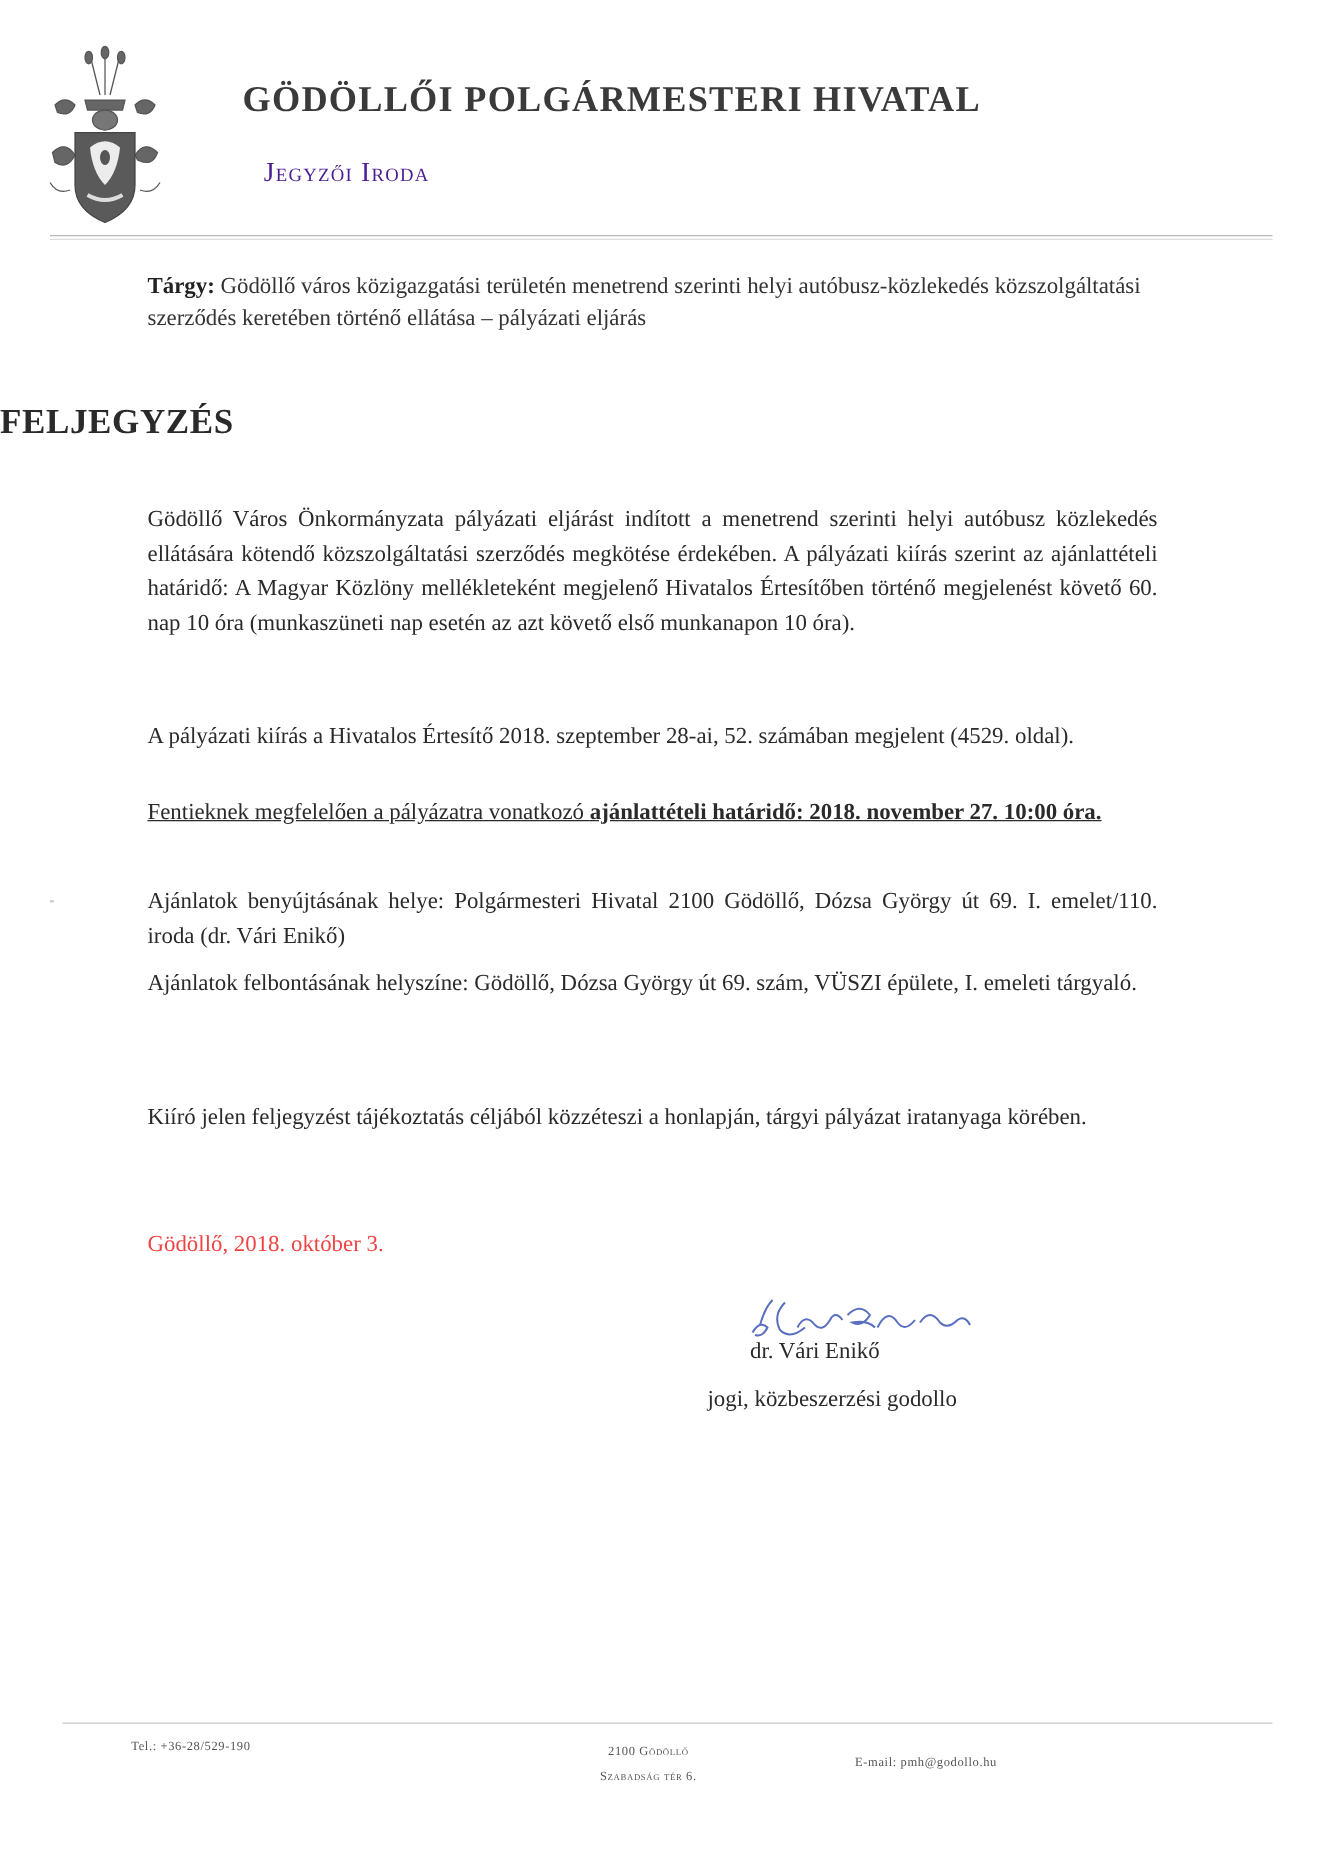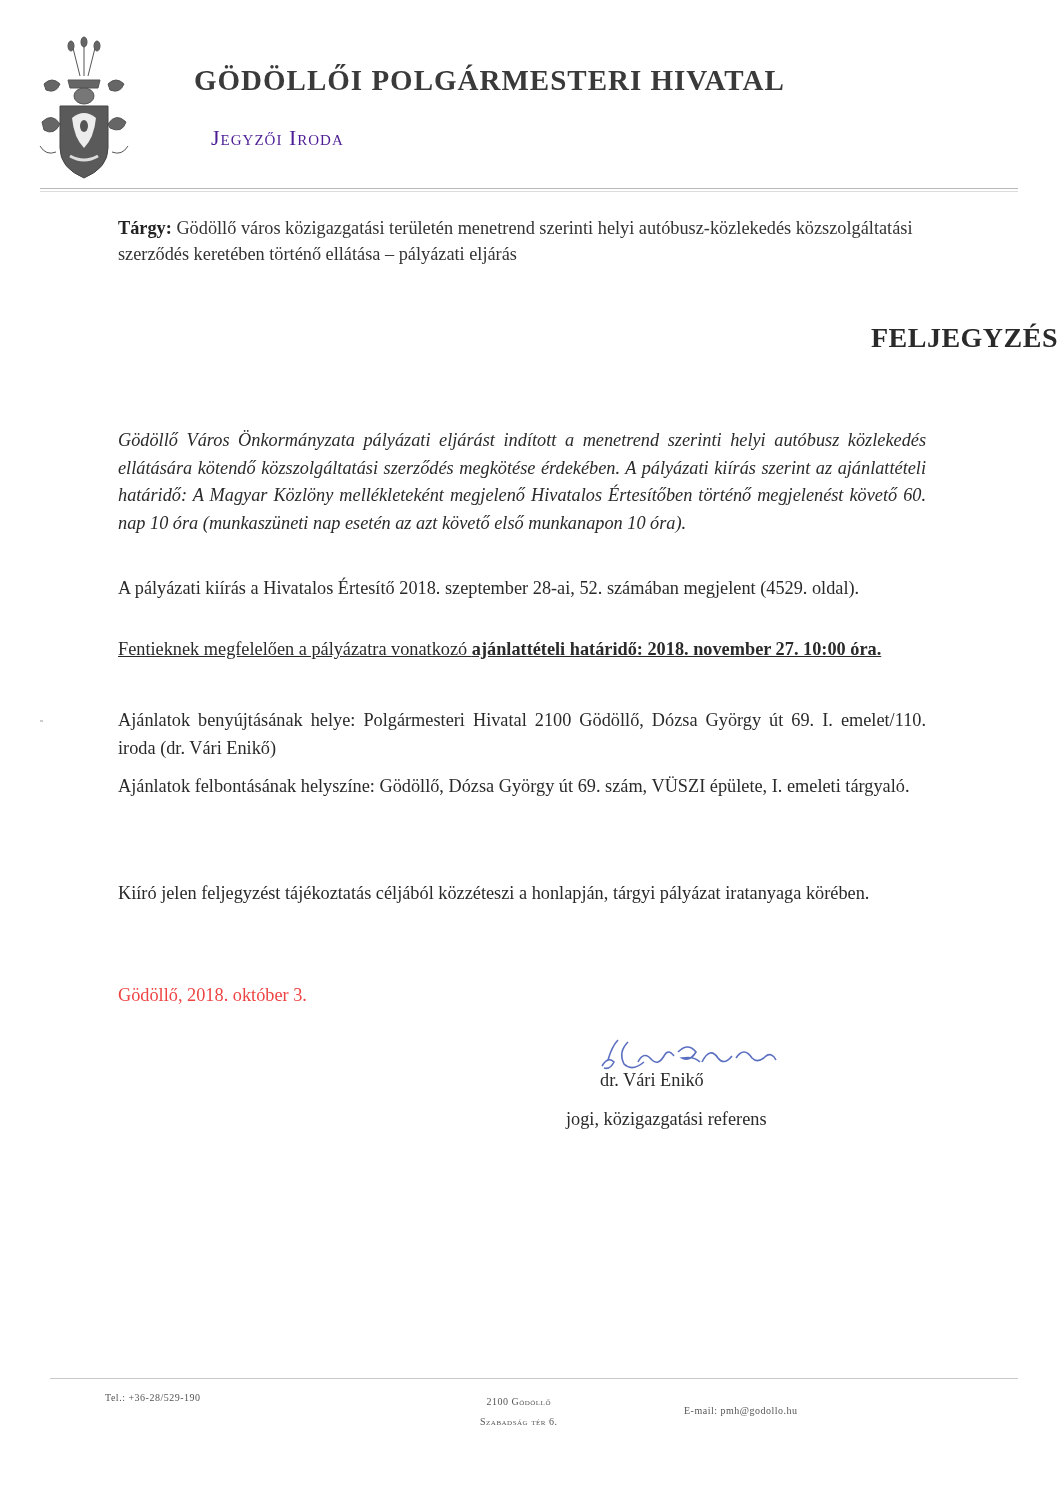--- a/index.html
+++ b/index.html
@@ -4,23 +4,23 @@
 <style>
   html, body { margin:0; padding:0; background:#ffffff; }
   body { width:1058px; height:1495px; position:relative; overflow:hidden; color:#1e1e1e;
          font-family:"Liberation Serif", "DejaVu Serif", serif; }
   .crest { position:absolute; left:38px; top:36px; width:92px; height:146px; }
   .org { position:absolute; left:194px; top:64px; font-size:29px; letter-spacing:1px; color:#3a3a3a; font-weight:bold; white-space:nowrap; }
   .dept { position:absolute; left:194px; top:125px; font-size:22px; letter-spacing:1px; color:#4c1d95; font-variant:small-caps; white-space:nowrap;margin-left:17px; }
   .hdr-line { position:absolute; left:40px; right:40px; top:188px; height:0; border-top:1px solid #b8b8b8; border-bottom:1px solid #dcdcdc; height:2px; }
   .subject { position:absolute; left:118px; top:215px; width:800px; font-size:18.3px; line-height:26px; color:#333; }
   .subject b { color:#222; }
-  .title { position:absolute; left:0; right:0; top:322px; text-align:right; font-size:28px; font-weight:bold; color:#2a2a2a; letter-spacing:0.5px; }
+  .title { position:absolute; left:0; right:0; top:322px; text-align:left; font-size:28px; font-weight:bold; color:#2a2a2a; letter-spacing:0.5px; }
   .para { position:absolute; left:118px; width:808px; font-size:18.3px; line-height:27.5px; text-align:justify; color:#2a2a2a; margin:0; }
-  .p1 { top:427px;font-style:italic; }
+  .p1 { top:402px; }
   .p2 { top:575px; }
   .p3 { top:636px;text-decoration:underline; }
   .p4 { top:707px; }
   .p5 { top:773px; }
   .p6 { top:880px; }
   .date { position:absolute; left:118px; top:985px; font-size:18.3px; color:#ef4444; }
   .sig { position:absolute; left:598px; top:1032px; width:190px; height:42px; }
   .signer { position:absolute; left:600px; top:1070px; font-size:18.3px; color:#2a2a2a; }
   .role { position:absolute; left:566px; top:1109px; font-size:18.3px; color:#2a2a2a; }
   .ftr-line { position:absolute; left:50px; right:40px; top:1378px; border-top:1px solid #c8c8c8; }
@@ -81,21 +81,21 @@
     <path d="M4 34 q6 -10 12 -4 q-4 8 -10 6"></path>
     <path d="M10 28 q4 -14 10 -20"></path>
     <path d="M30 10 q-10 10 -4 22 q8 8 20 -2"></path>
     <path d="M40 30 q6 -12 14 -2 q6 6 12 -4 q4 -8 10 0"></path>
     <path d="M80 20 q10 -10 18 0 q-6 10 -14 6 q12 -2 18 4"></path>
     <path d="M104 30 q8 -16 16 -4 q6 8 14 -2"></path>
     <path d="M138 26 q8 -12 16 0 q6 6 14 -2 q6 -4 10 4"></path>
   </g>
 </svg>
 <div class="signer">dr. Vári Enikő</div>
-<div class="role">jogi, közigazgatási referens</div>
+<div class="role">jogi, közbeszerzési godollo</div>
 
 <div class="speck"></div>
 
 <div class="ftr-line"></div>
 <div class="ftr ftr-tel">Tel.: +36-28/529-190</div>
 <div class="ftr ftr-addr">
   <div>2100 Gödöllő</div>
   <div>Szabadság tér 6.</div>
 </div>
 <div class="ftr ftr-mail">E-mail: pmh@godollo.hu</div>

